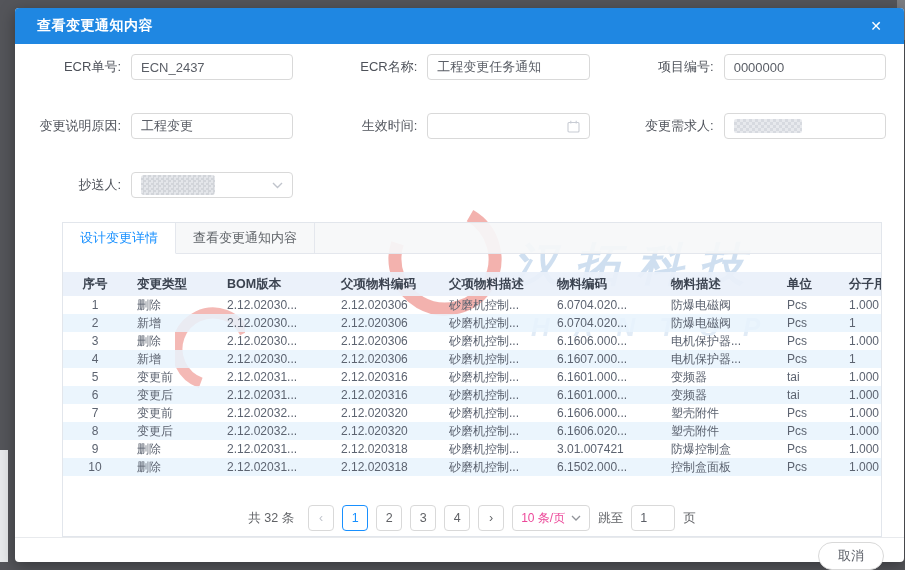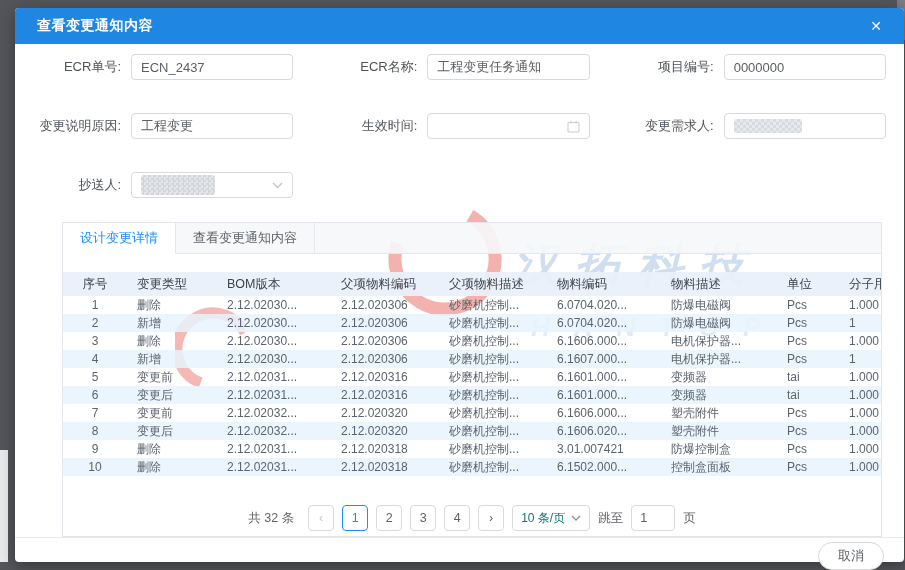--- a/index.html
+++ b/index.html
@@ -75,21 +75,21 @@
   .tab{
     display:flex;align-items:center;padding:0 17px;font-size:13px;color:#5f6368;
     border-right:1px solid #e4e7ed;cursor:pointer;
   }
   .tab.active{background:#fff;color:#1890ff;margin-bottom:-1px;border-bottom:1px solid #fff;}
 
   .table-clip{overflow:hidden;margin-top:18px;}
   table{border-collapse:collapse;table-layout:fixed;width:850px;}
   th{
     height:24px;background:rgba(233,240,250,.93);
-    font-size:12.5px;font-weight:normal;color:#3b4350;
+    font-size:12.5px;font-weight:bold;color:#3b4350;
     text-align:left;padding:0 0 0 10px;white-space:nowrap;overflow:hidden;
   }
   td{
     height:18px;font-size:12px;color:#5c6370;
     padding:0 0 0 10px;white-space:nowrap;overflow:hidden;
   }
   tbody tr:nth-child(even){background:rgba(231,243,253,.85);}
   .c0{width:64px;text-align:center;padding-left:0;}
   .c1{width:80px}.c2{width:104px}.c3{width:98px}.c4{width:98px}
   .c5{width:104px}.c6{width:106px}.c7{width:52px}.c8{width:68px}
@@ -104,21 +104,21 @@
     min-width:26px;height:26px;box-sizing:border-box;background:#fff;
     border:1px solid #d9d9d9;border-radius:4px;font-size:12.5px;color:#606266;
     display:inline-flex;align-items:center;justify-content:center;cursor:pointer;padding:0 4px;
     font-family:inherit;
   }
   .pbtn.active{border-color:#1890ff;color:#1890ff;}
   .pbtn.prev{color:#c0c4cc;}
   .psize{
     height:26px;box-sizing:border-box;border:1px solid #d9d9d9;border-radius:4px;
     display:inline-flex;align-items:center;gap:6px;padding:0 8px;background:#fff;
-    font-size:12px;color:#0f766e;cursor:pointer;
+    font-size:12px;color:#ec4899;cursor:pointer;
   }
   .jinput{
     width:44px;height:26px;box-sizing:border-box;border:1px solid #d9d9d9;border-radius:4px;
     display:inline-flex;align-items:center;padding:0 8px;background:#fff;color:#5a5e66;
   }
 
   
   .modal-footer{
     flex:0 0 35px;border-top:1px solid #e8eaed;
     display:flex;align-items:center;justify-content:flex-end;padding:0 20px;

